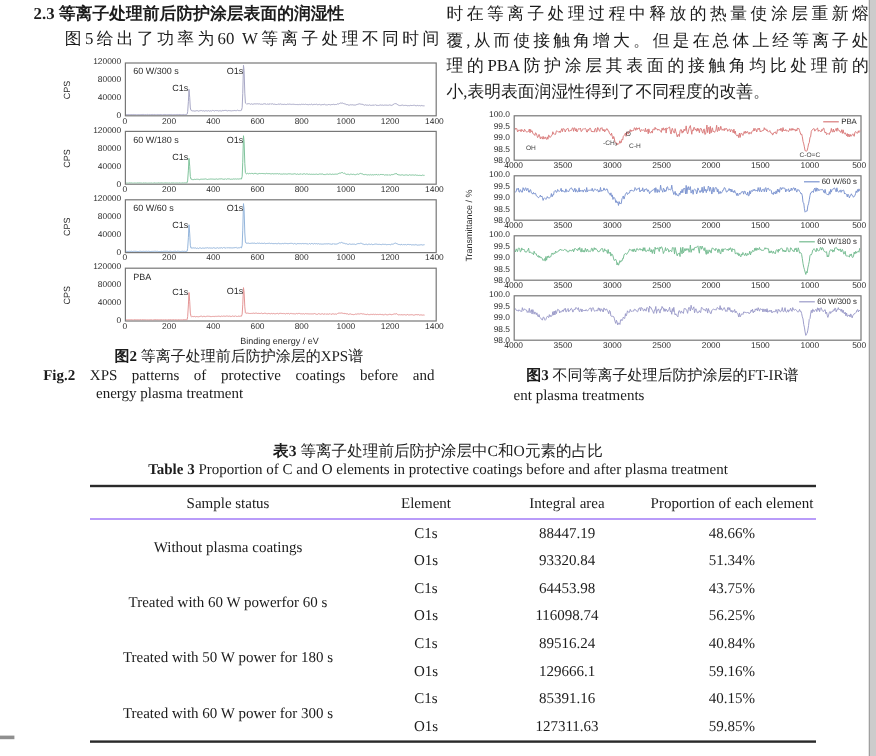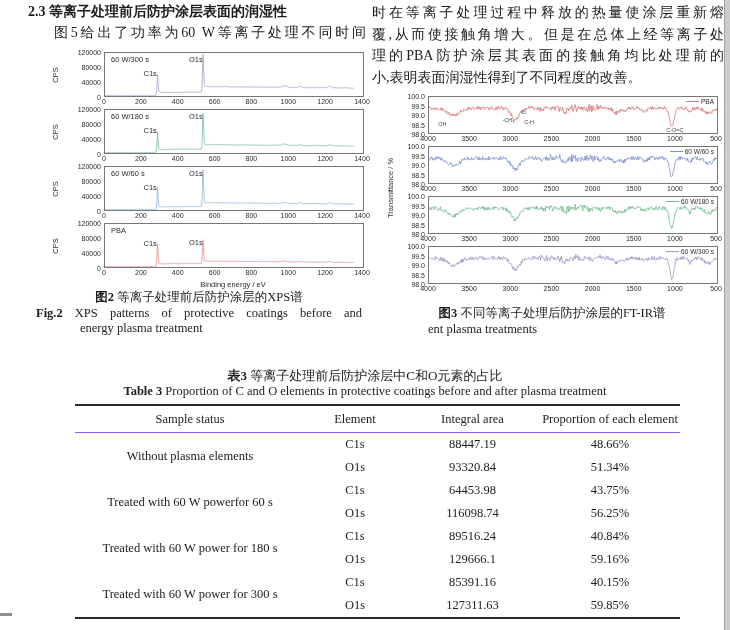--- a/index.html
+++ b/index.html
@@ -337,21 +337,21 @@
     <thead>
       <tr>
         <th class="cw0">Sample status</th>
         <th class="cw1">Element</th>
         <th class="cw2">Integral area</th>
         <th class="cw3">Proportion of each element</th>
       </tr>
     </thead>
     <tbody>
       <tr>
-        <td rowspan="2">Without plasma elements</td>
+        <td rowspan="2">Without plasma coatings</td>
         <td>C1s</td>
         <td>88447.19</td>
         <td>48.66%</td>
       </tr>
       <tr>
         <td>O1s</td>
         <td>93320.84</td>
         <td>51.34%</td>
       </tr>
       <tr>
@@ -359,21 +359,21 @@
         <td>C1s</td>
         <td>64453.98</td>
         <td>43.75%</td>
       </tr>
       <tr>
         <td>O1s</td>
         <td>116098.74</td>
         <td>56.25%</td>
       </tr>
       <tr>
-        <td rowspan="2">Treated with 60 W power for 180 s</td>
+        <td rowspan="2">Treated with 50 W power for 180 s</td>
         <td>C1s</td>
         <td>89516.24</td>
         <td>40.84%</td>
       </tr>
       <tr>
         <td>O1s</td>
         <td>129666.1</td>
         <td>59.16%</td>
       </tr>
       <tr>

